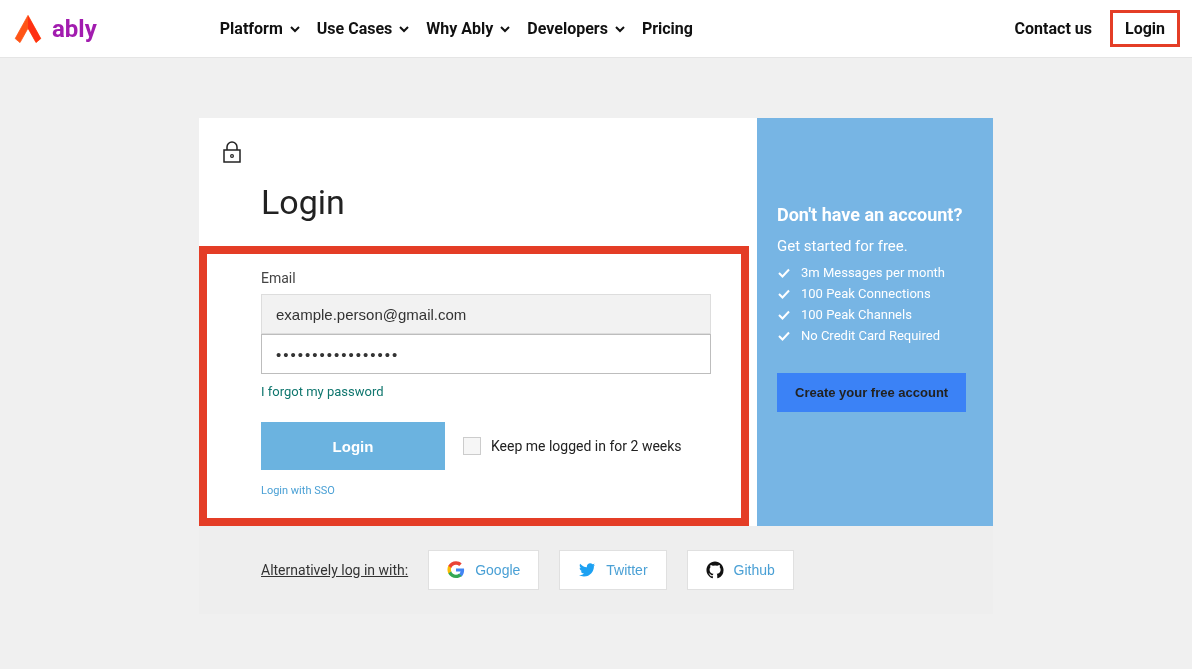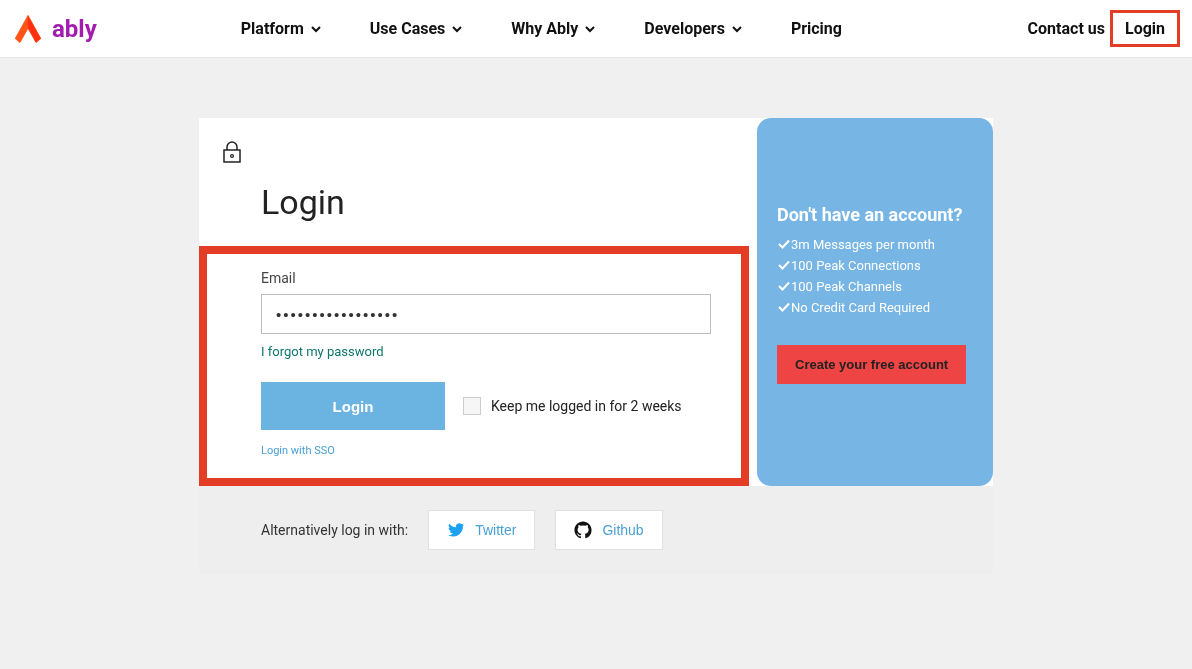--- a/index.html
+++ b/index.html
@@ -24,38 +24,38 @@
     align-items: center;
     gap: 8px;
     font-weight: 700;
     font-size: 24px;
     color: #a21caf;
     margin-right: 40px;
   }
   .logo svg { width: 32px; height: 32px; }
   .nav-center {
     display: flex;
-    gap: 48px;
-    margin-left: 104px;
+    gap: 16px;
+    margin-left: 83px;
   }
   .nav-item {
     display: flex;
     align-items: center;
     gap: 6px;
     font-weight: 700;
     font-size: 16px;
     color: #111;
     cursor: pointer;
   }
   .chev { width: 12px; height: 12px; }
   .nav-right {
     margin-left: auto;
     display: flex;
     align-items: center;
-    gap: 5px;
+    gap: 18px;
   }
   .nav-right .link {
     font-weight: 700;
     font-size: 16px;
     color: #111;
     cursor: pointer;
   }
   .login-hi {
     border: 3px solid #e43d26;
     padding: 6px 12px;
@@ -160,64 +160,65 @@
     display: inline-block;
     cursor: pointer;
   }
 
   
   .right {
     width: 236px;
     background: #77b5e4;
     color: #fff;
     padding: 86px 20px 20px 20px;
-    border-radius: 14px;
   }
   .right h3 {
     font-size: 18px;
     font-weight: 700;
     margin-bottom: 12px;
   }
   .right .sub {
     font-size: 15px;
     margin-bottom: 10px;
   }
   .right ul {
     list-style: none;
     padding: 0;
     margin: 0 0 30px 0;
   }
   .right li {
     display: flex;
-    align-items: flex-start;
+    align-items: flex-end;
+    gap: 10px;
     font-size: 13px;
     margin-bottom: 6px;
   }
   .check-ic { width: 14px; height: 14px; flex-shrink: 0; }
   .btn-create {
-    background: #ef4444;
+    background: #3b82f6;
     color: #222;
     border: none;
     font-size: 13px;
     font-weight: 600;
     padding: 12px 18px;
     cursor: pointer;
   }
 
   
   .alt {
     background: #eeeeee;
     padding: 24px 0 24px 62px;
     display: flex;
     align-items: center;
     gap: 20px;
   }
   .alt-label {
     font-size: 14px;
     color: #333;
+    text-decoration: underline;
   }
   .alt-btn {
     background: #fff;
     border: 1px solid #e0e0e0;
     height: 40px;
     padding: 0 18px;
     display: flex;
     align-items: center;
     gap: 10px;
     font-size: 14px;
@@ -283,39 +284,41 @@
           <svg class="lock" viewBox="0 0 22 24">
             <rect x="3" y="10" width="16" height="12" fill="none" stroke="#222" stroke-width="1.5"></rect>
             <path d="M6 10 V7 a5 5 0 0 1 10 0 V10" fill="none" stroke="#222" stroke-width="1.5"></path>
             <circle cx="11" cy="16" r="1.4" fill="none" stroke="#222" stroke-width="1.2"></circle>
           </svg>
         </div>
         <div class="title">Login</div>
 
         <div class="form-hi">
           <label class="lbl">Email</label>
+          <input class="inp" type="text" value="example.person@gmail.com" style="">
 
           <input class="inp pw" type="password" value="•••••••••••••••••" style="">
 
           <a class="forgot">I forgot my password</a>
 
           <div class="row-btn">
             <button class="btn-login">Login</button>
             <label class="chk-row">
               <span class="chk"></span>
               <span>Keep me logged in for 2 weeks</span>
             </label>
           </div>
 
           <a class="sso">Login with SSO</a>
         </div>
       </div>
 
       <div class="right">
         <h3>Don't have an account?</h3>
+        <div class="sub">Get started for free.</div>
         <ul>
           <li>
             <svg class="check-ic" viewBox="0 0 14 14">
                 <path d="M2 7 L5.5 10.5 L12 3.5" fill="none" stroke="#fff" stroke-width="2"></path>
               </svg>
             <span>3m Messages per month</span>
           </li>
           <li>
             <svg class="check-ic" viewBox="0 0 14 14">
                 <path d="M2 7 L5.5 10.5 L12 3.5" fill="none" stroke="#fff" stroke-width="2"></path>
@@ -335,20 +338,29 @@
             <span>No Credit Card Required</span>
           </li>
         </ul>
         <button class="btn-create">Create your free account</button>
       </div>
     </div>
 
     <div class="alt">
       <span class="alt-label">Alternatively log in with:</span>
 
+      <button class="alt-btn">
+        <svg viewBox="0 0 20 20">
+          <path d="M19 10.2c0-.6-.05-1.2-.15-1.8H10v3.4h5.1c-.22 1.2-.9 2.2-1.9 2.9v2.4h3.1C18 15.4 19 13 19 10.2z" fill="#4285F4"></path>
+          <path d="M10 19c2.6 0 4.7-.85 6.3-2.3l-3.1-2.4c-.85.6-2 1-3.2 1-2.5 0-4.6-1.7-5.3-3.9H1.5v2.5C3 16.9 6.3 19 10 19z" fill="#34A853"></path>
+          <path d="M4.7 11.4c-.2-.6-.3-1.2-.3-1.9s.1-1.3.3-1.9V5.1H1.5C.85 6.5.5 8 .5 9.5s.35 3 1 4.4l3.2-2.5z" fill="#FBBC05"></path>
+          <path d="M10 4.1c1.4 0 2.6.5 3.6 1.4l2.7-2.7C14.7 1.2 12.6.3 10 .3 6.3.3 3 2.4 1.5 5.4l3.2 2.5C5.4 5.8 7.5 4.1 10 4.1z" fill="#EA4335"></path>
+        </svg>
+        <span>Google</span>
+      </button>
 
       <button class="alt-btn">
         <svg viewBox="0 0 20 20">
           <path d="M19 4.3c-.66.3-1.37.5-2.1.58.76-.46 1.34-1.18 1.62-2.04-.71.42-1.5.73-2.34.9C15.5 3 14.55 2.5 13.5 2.5c-2 0-3.66 1.65-3.66 3.68 0 .29.03.57.1.84C6.86 6.87 4.2 5.4 2.4 3.17c-.32.55-.5 1.18-.5 1.86 0 1.28.65 2.4 1.63 3.06-.6-.02-1.17-.19-1.66-.46v.05c0 1.78 1.26 3.27 2.93 3.6-.3.08-.63.13-.96.13-.24 0-.46-.02-.69-.07.47 1.46 1.82 2.52 3.43 2.55C5.3 15 3.73 15.6 2.02 15.6c-.3 0-.58-.02-.87-.05C2.72 16.56 4.57 17.15 6.56 17.15c7.2 0 11.14-5.98 11.14-11.17 0-.17 0-.34-.01-.5.77-.56 1.43-1.25 1.96-2.04z" fill="#1DA1F2"></path>
         </svg>
         <span>Twitter</span>
       </button>
 
       <button class="alt-btn">
         <svg viewBox="0 0 20 20">

